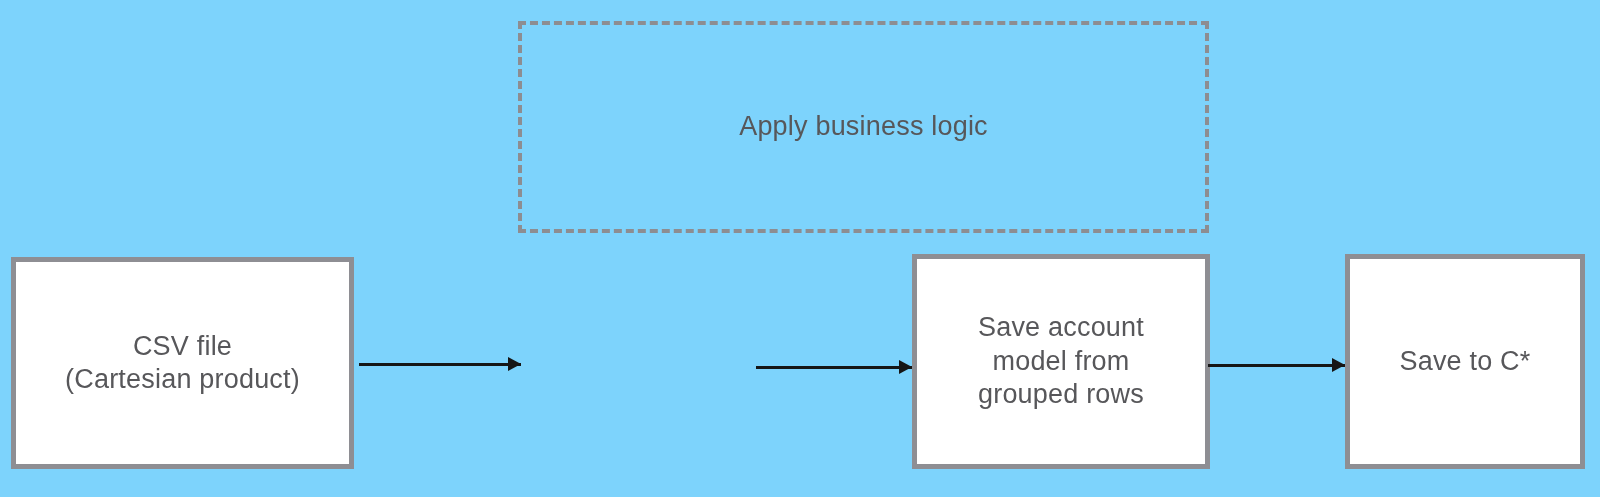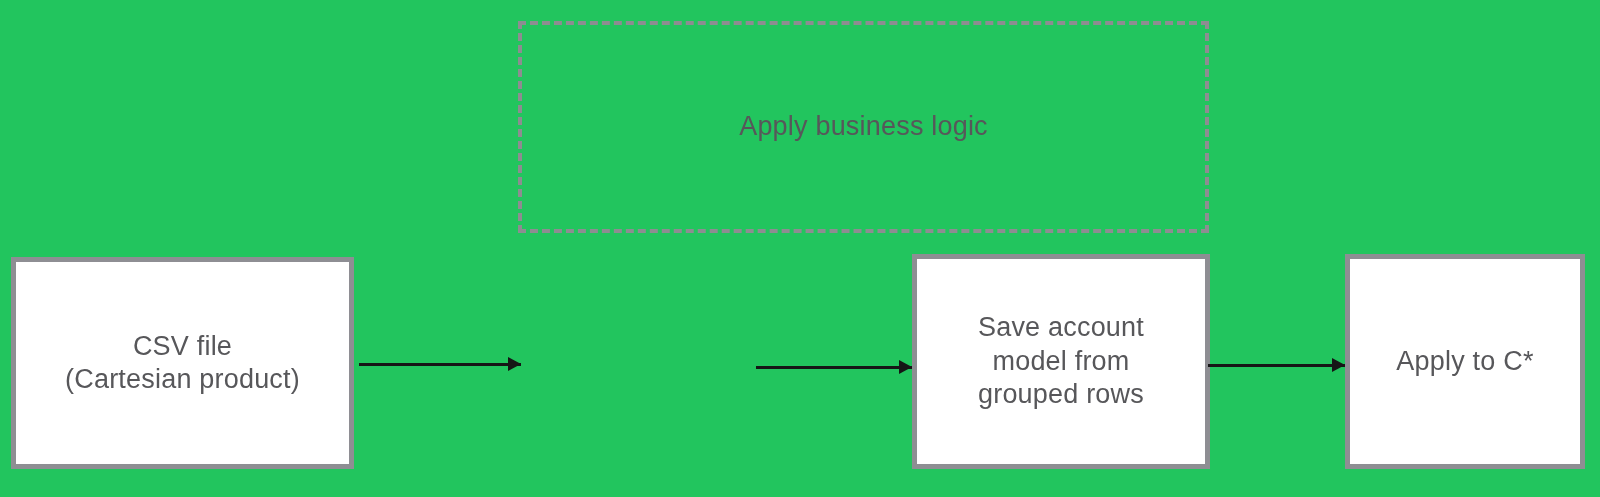--- a/index.html
+++ b/index.html
@@ -1,21 +1,21 @@
 <!DOCTYPE html>
 <html><head>
 <meta charset="utf-8">
 <style>
   * { margin: 0; padding: 0; box-sizing: border-box; }
   html, body { background: #ffffff; }
   .canvas {
     position: relative;
     width: 1600px;
     height: 497px;
-    background: #22c55e;
+    background: #7dd3fc;
     font-family: "Liberation Sans", sans-serif;
     overflow: hidden;
   }
   .node {
     position: absolute;
     border: 5px solid #8e8e93;
     background: #ffffff;
     display: flex;
     align-items: center;
     justify-content: center;
@@ -78,20 +78,20 @@
   </div>
 
 
   <div class="node node-build">
     <span class="node-label">Save account
 model from
 grouped rows</span>
   </div>
 
   <div class="node node-save">
-    <span class="node-label">Apply to C*</span>
+    <span class="node-label">Save to C*</span>
   </div>
 
   <div class="arrow arrow-1"></div>
   <div class="arrow arrow-2"></div>
   <div class="arrow arrow-3"></div>
 
 </div>
 
 </body></html>

